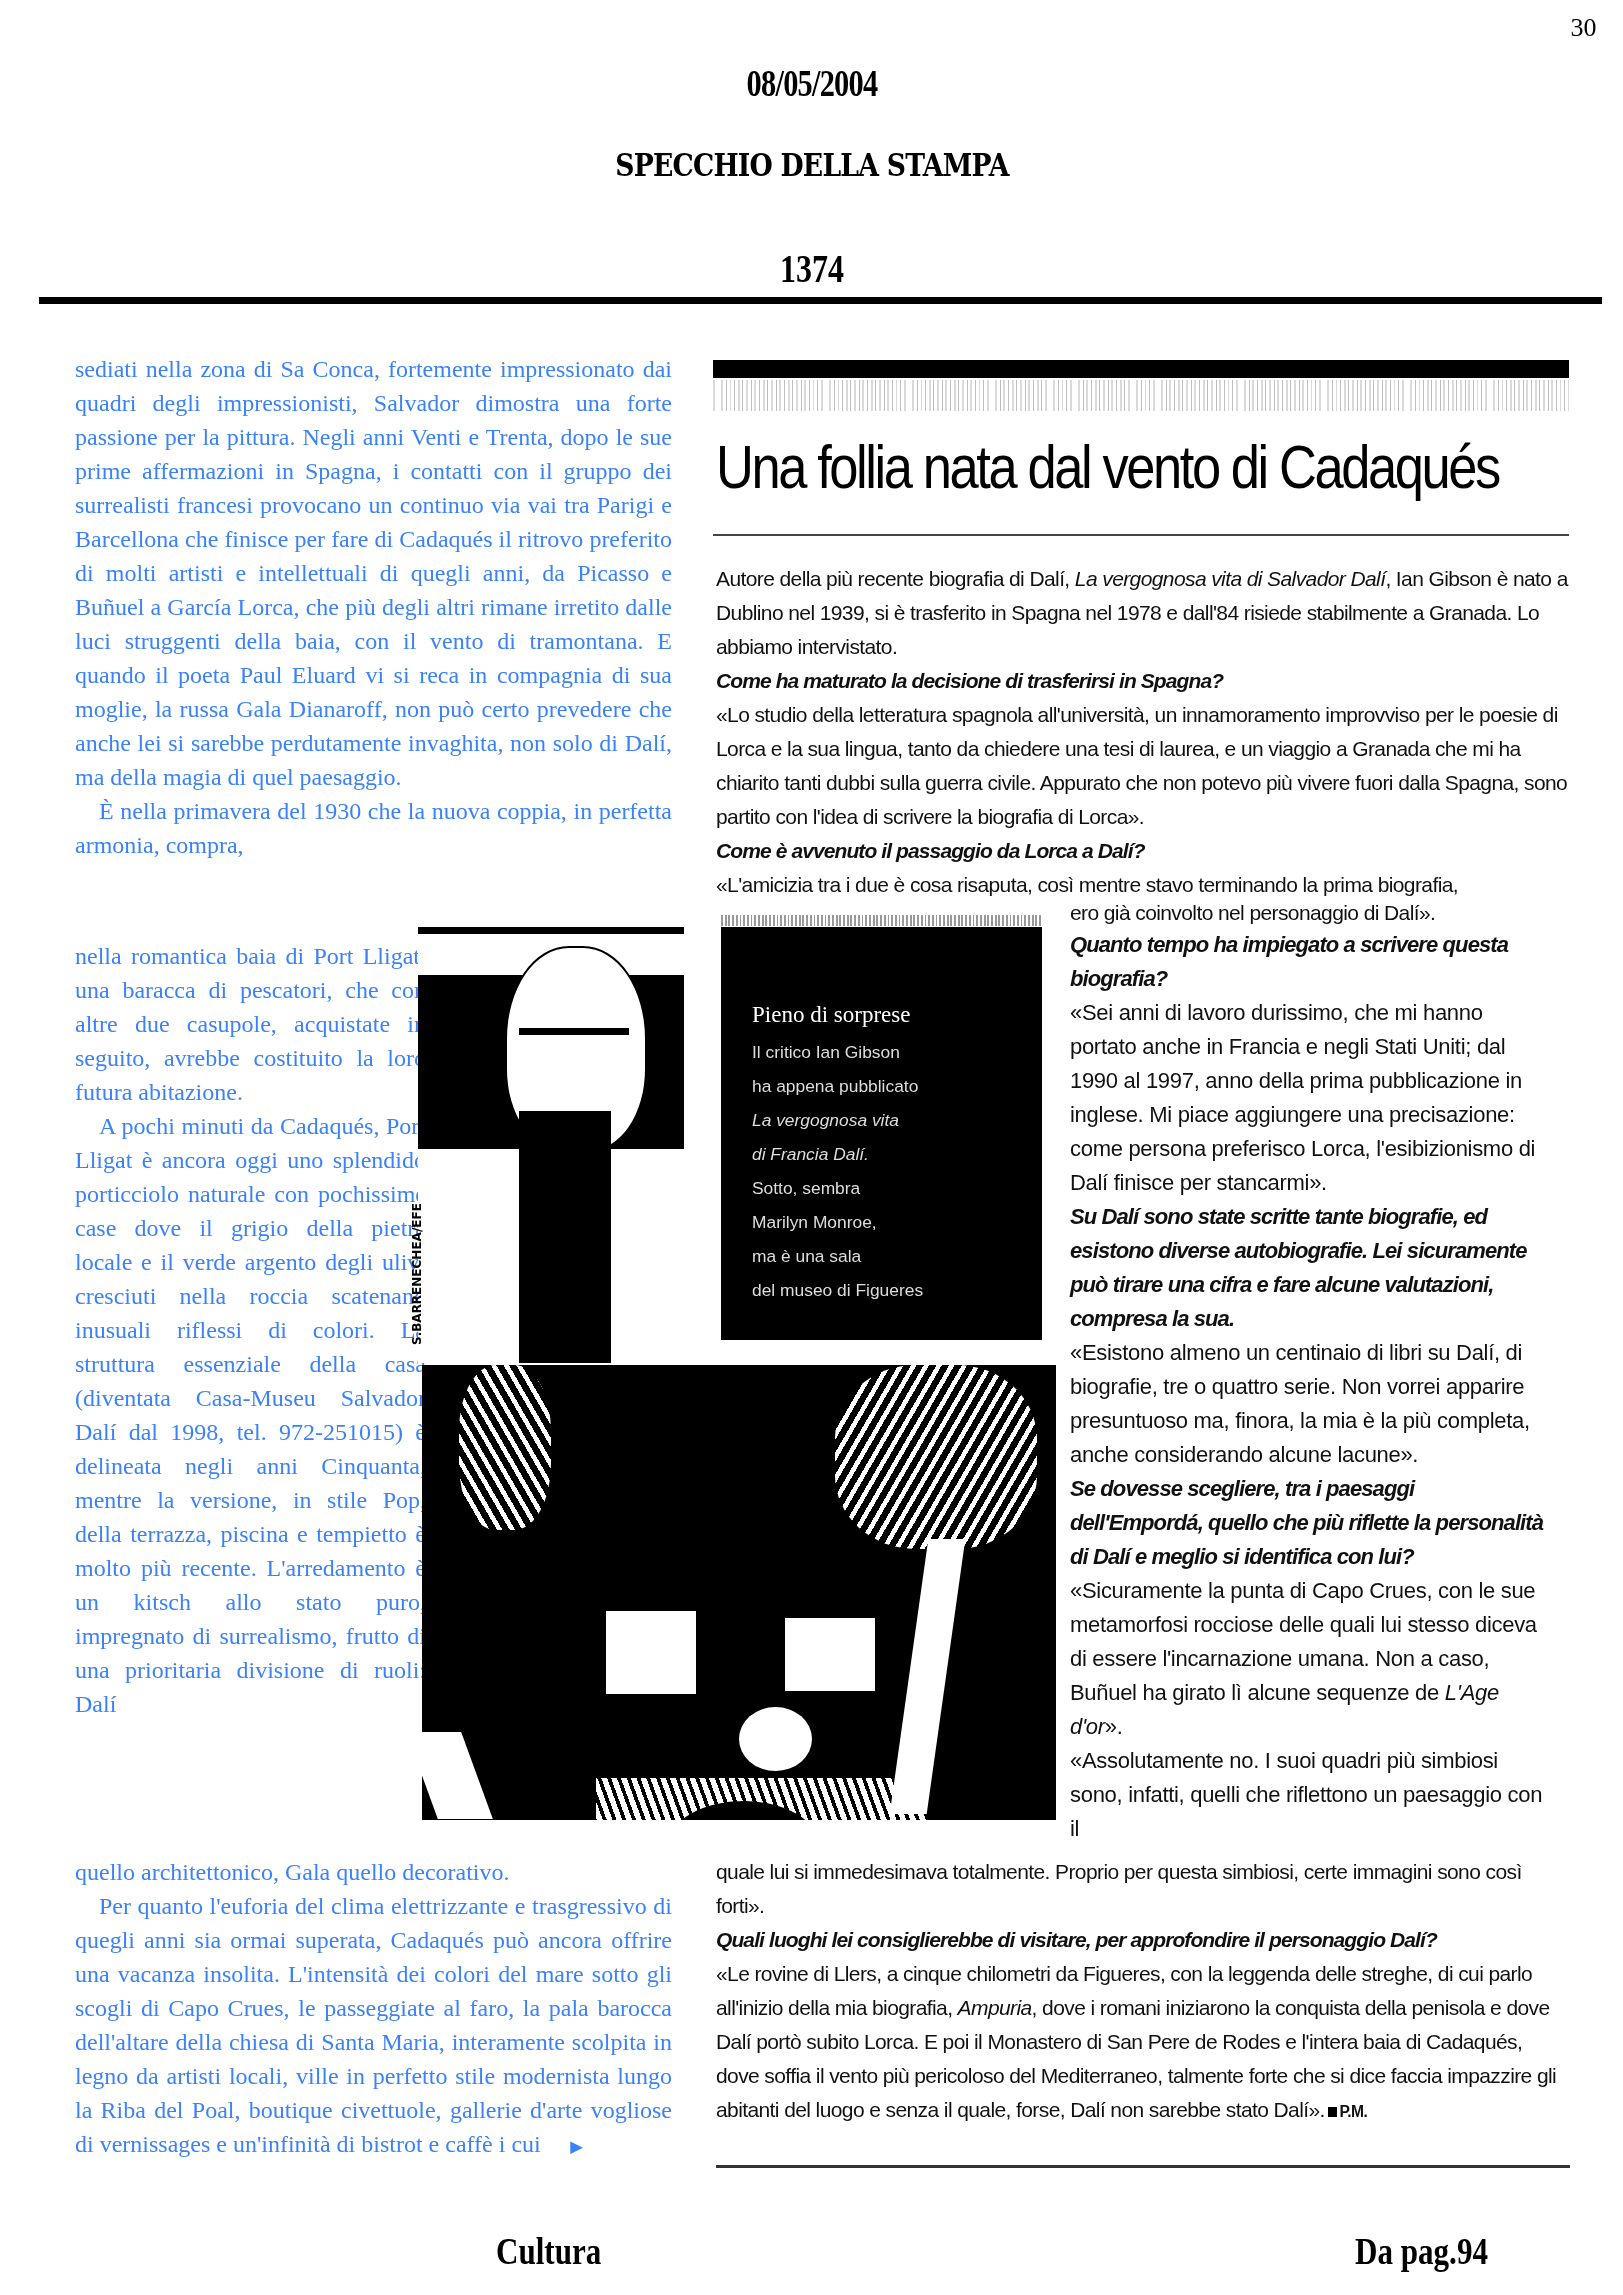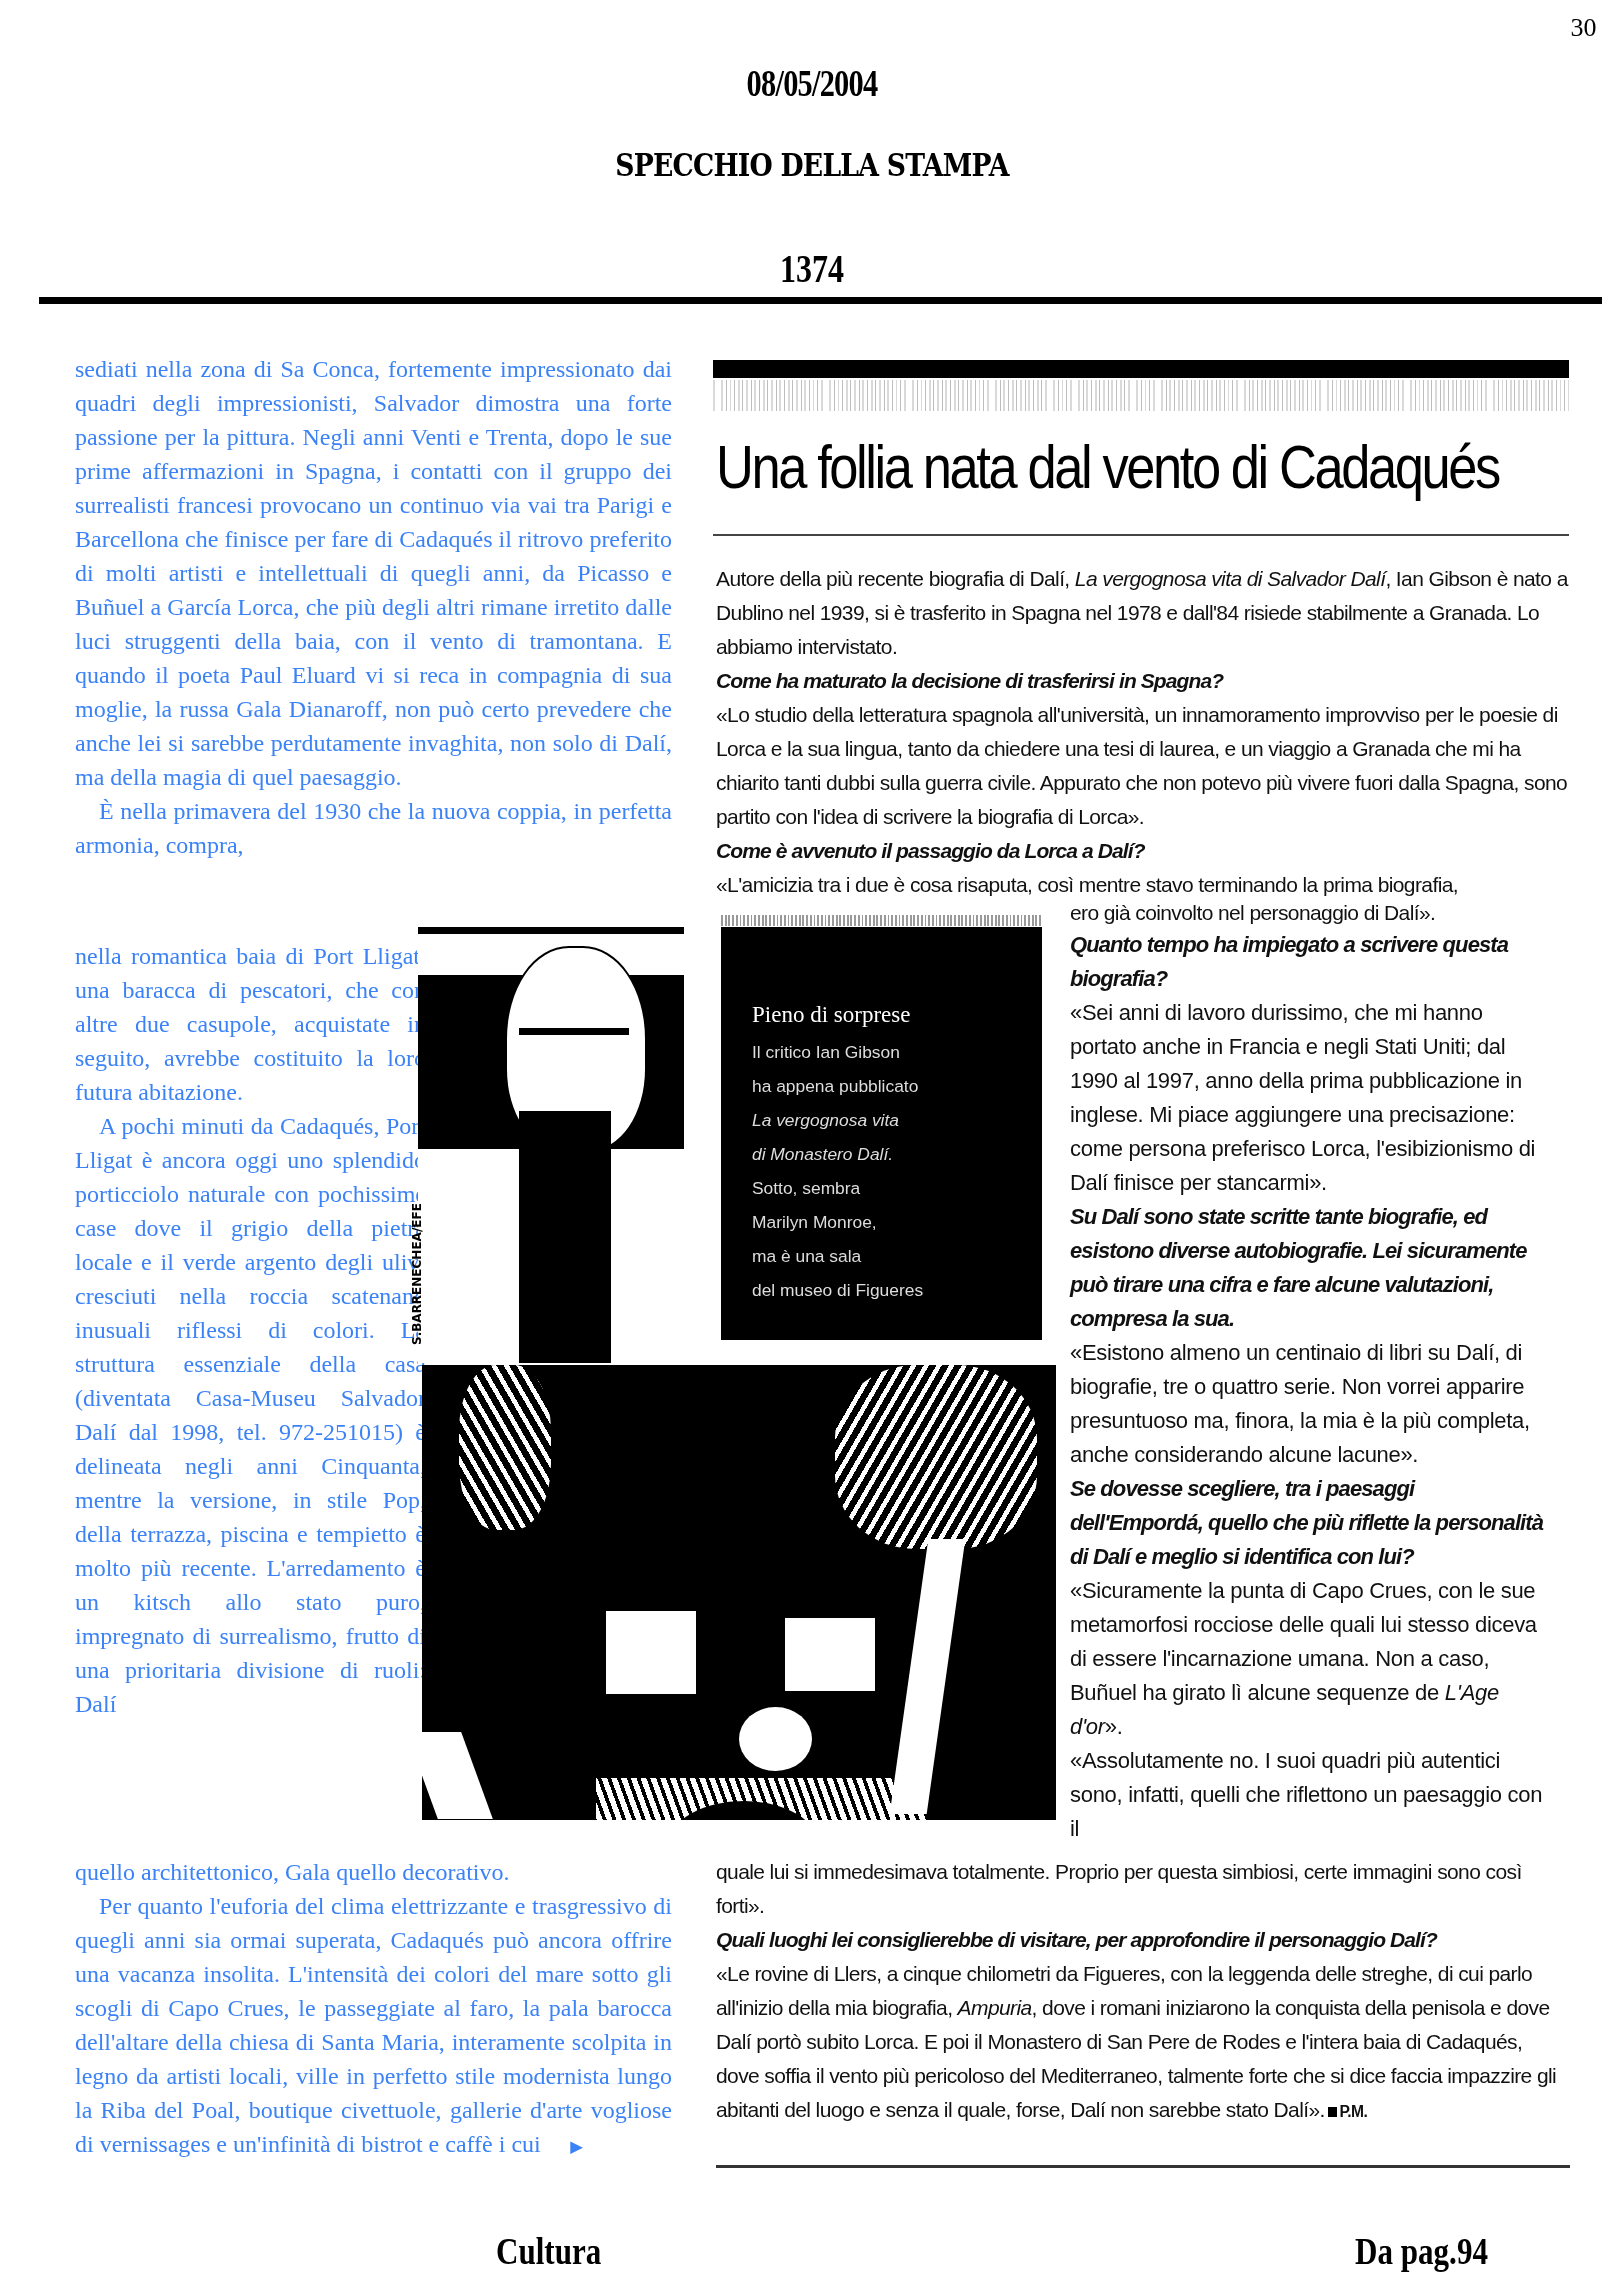--- a/index.html
+++ b/index.html
@@ -109,21 +109,21 @@
   <p>ero già coinvolto nel personaggio di Dalí».</p>
 </div>
 
 <div class="rc rc-mid">
   <p class="q">Quanto tempo ha impiegato a scrivere questa biografia?</p>
   <p>«Sei anni di lavoro durissimo, che mi hanno portato anche in Francia e negli Stati Uniti; dal 1990 al 1997, anno della prima pubblicazione in inglese. Mi piace aggiungere una precisazione: come persona preferisco Lorca, l'esibizionismo di Dalí finisce per stancarmi».</p>
   <p class="q">Su Dalí sono state scritte tante biografie, ed esistono diverse autobiografie. Lei sicuramente può tirare una cifra e fare alcune valutazioni, compresa la sua.</p>
   <p>«Esistono almeno un centinaio di libri su Dalí, di biografie, tre o quattro serie. Non vorrei apparire presuntuoso ma, finora, la mia è la più completa, anche considerando alcune lacune».</p>
   <p class="q">Se dovesse scegliere, tra i paesaggi dell'Empordá, quello che più riflette la personalità di Dalí e meglio si identifica con lui?</p>
   <p><span>«Sicuramente la punta di Capo Crues, con le sue metamorfosi rocciose delle quali lui stesso diceva di essere l'incarnazione umana. Non a caso, Buñuel ha girato lì alcune sequenze de </span><span class="it">L'Age d'or</span><span>».</span></p>
-  <p>«Assolutamente no. I suoi quadri più autentici sono, infatti, quelli che riflettono un paesaggio con il</p>
+  <p>«Assolutamente no. I suoi quadri più simbiosi sono, infatti, quelli che riflettono un paesaggio con il</p>
 </div>
 
 <div class="rc rc-bot">
   <p>quale lui si immedesimava totalmente. Proprio per questa simbiosi, certe immagini sono così forti».</p>
   <p class="q">Quali luoghi lei consiglierebbe di visitare, per approfondire il personaggio Dalí?</p>
   <p><span>«Le rovine di Llers, a cinque chilometri da Figueres, con la leggenda delle streghe, di cui parlo all'inizio della mia biografia, </span><span class="it">Ampuria</span><span>, dove i romani iniziarono la conquista della penisola e dove Dalí portò subito Lorca. E poi il Monastero di San Pere de Rodes e l'intera baia di Cadaqués, dove soffia il vento più pericoloso del Mediterraneo, talmente forte che si dice faccia impazzire gli abitanti del luogo e senza il quale, forse, Dalí non sarebbe stato Dalí».</span><span class="sig-square"></span><span class="sig">P.M.</span></p>
 </div>
 <div class="end-rule"></div>
 
 <div class="photo1">
@@ -135,21 +135,21 @@
 </div>
 <div class="photo-credit">S.BARRENECHEA/EFE</div>
 
 <div class="photo-top-noise"></div>
 <div class="caption-box">
   <div class="c-title">Pieno di sorprese</div>
   <div class="c-body">
     <div>Il critico Ian Gibson</div>
     <div>ha appena pubblicato</div>
     <div class="it">La vergognosa vita</div>
-    <div class="it">di Monastero Dalí.</div>
+    <div class="it">di Francia Dalí.</div>
     <div>Sotto, sembra</div>
     <div>Marilyn Monroe,</div>
     <div>ma è una sala</div>
     <div>del museo di Figueres</div>
   </div>
 </div>
 
 <div class="photo2">
   <div class="hair-l"></div>
   <div class="hair-r"></div>

